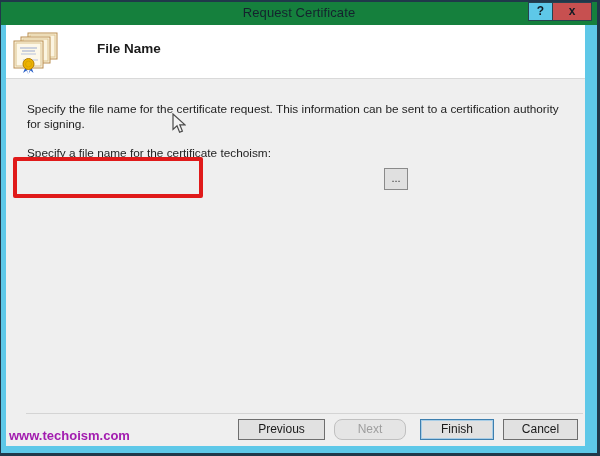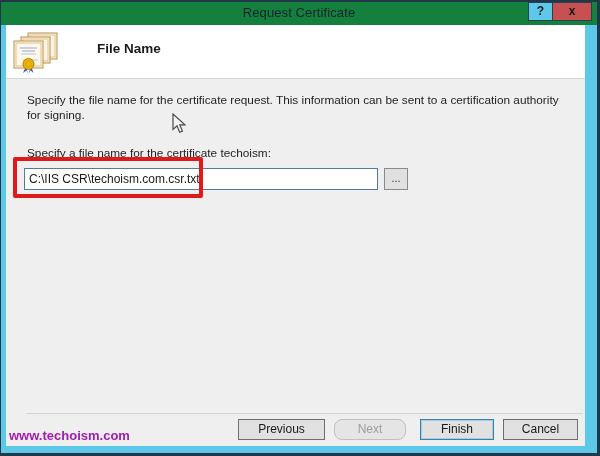--- a/index.html
+++ b/index.html
@@ -42,21 +42,21 @@
     background:#ffffff; border-bottom:1px solid #d9d9d9;
   }
   .header-title {
     position:absolute; left:69px; top:16px;
     font-size:13.5px; font-weight:bold; color:#1b1b1b;margin-left:22px;
   }
   .cert-icon { position:absolute; left:6px; top:7px; }
 
   
   .description {
-    position:absolute; left:21px; top:68px; width:537px;
+    position:absolute; left:21px; top:77px; width:537px;
     font-size:11.8px; line-height:15px; color:#1e1e1e;
   }
   .field-label {
     position:absolute; left:21px; top:121px;
     font-size:11.8px; color:#1e1e1e;
   }
 
   
   .file-input {
     position:absolute; left:18px; top:143px; width:354px; height:22px;
@@ -135,21 +135,20 @@
         <circle cx="16.5" cy="32" r="5.5" fill="#edb301" stroke="#b57e00"></circle>
         <circle cx="16.5" cy="32" r="3" fill="none" stroke="#d9a300"></circle>
       </svg>
       <div class="header-title">File Name</div>
     </div>
 
     <div class="description">Specify the file name for the certificate request. This information can be sent to a certification authority for signing.</div>
 
     <div class="field-label">Specify a file name for the certificate techoism:</div>
 
-    <input type="text" class="file-input" value="C:\IIS CSR\techoism.com.csr.txt" style="">
 
     <div class="browse-btn">...</div>
 
     <div class="red-annotation"></div>
 
     <svg class="cursor" width="14" height="21" viewBox="0 0 14 21">
       <path d="M1 1 L1 16.5 L5 12.8 L7.6 19.3 L10.4 18.1 L7.8 11.8 L13 11.8 Z" fill="#f2f2f2" stroke="#4a4a4a" stroke-width="1.2"></path>
     </svg>
 
     <div class="separator"></div>

